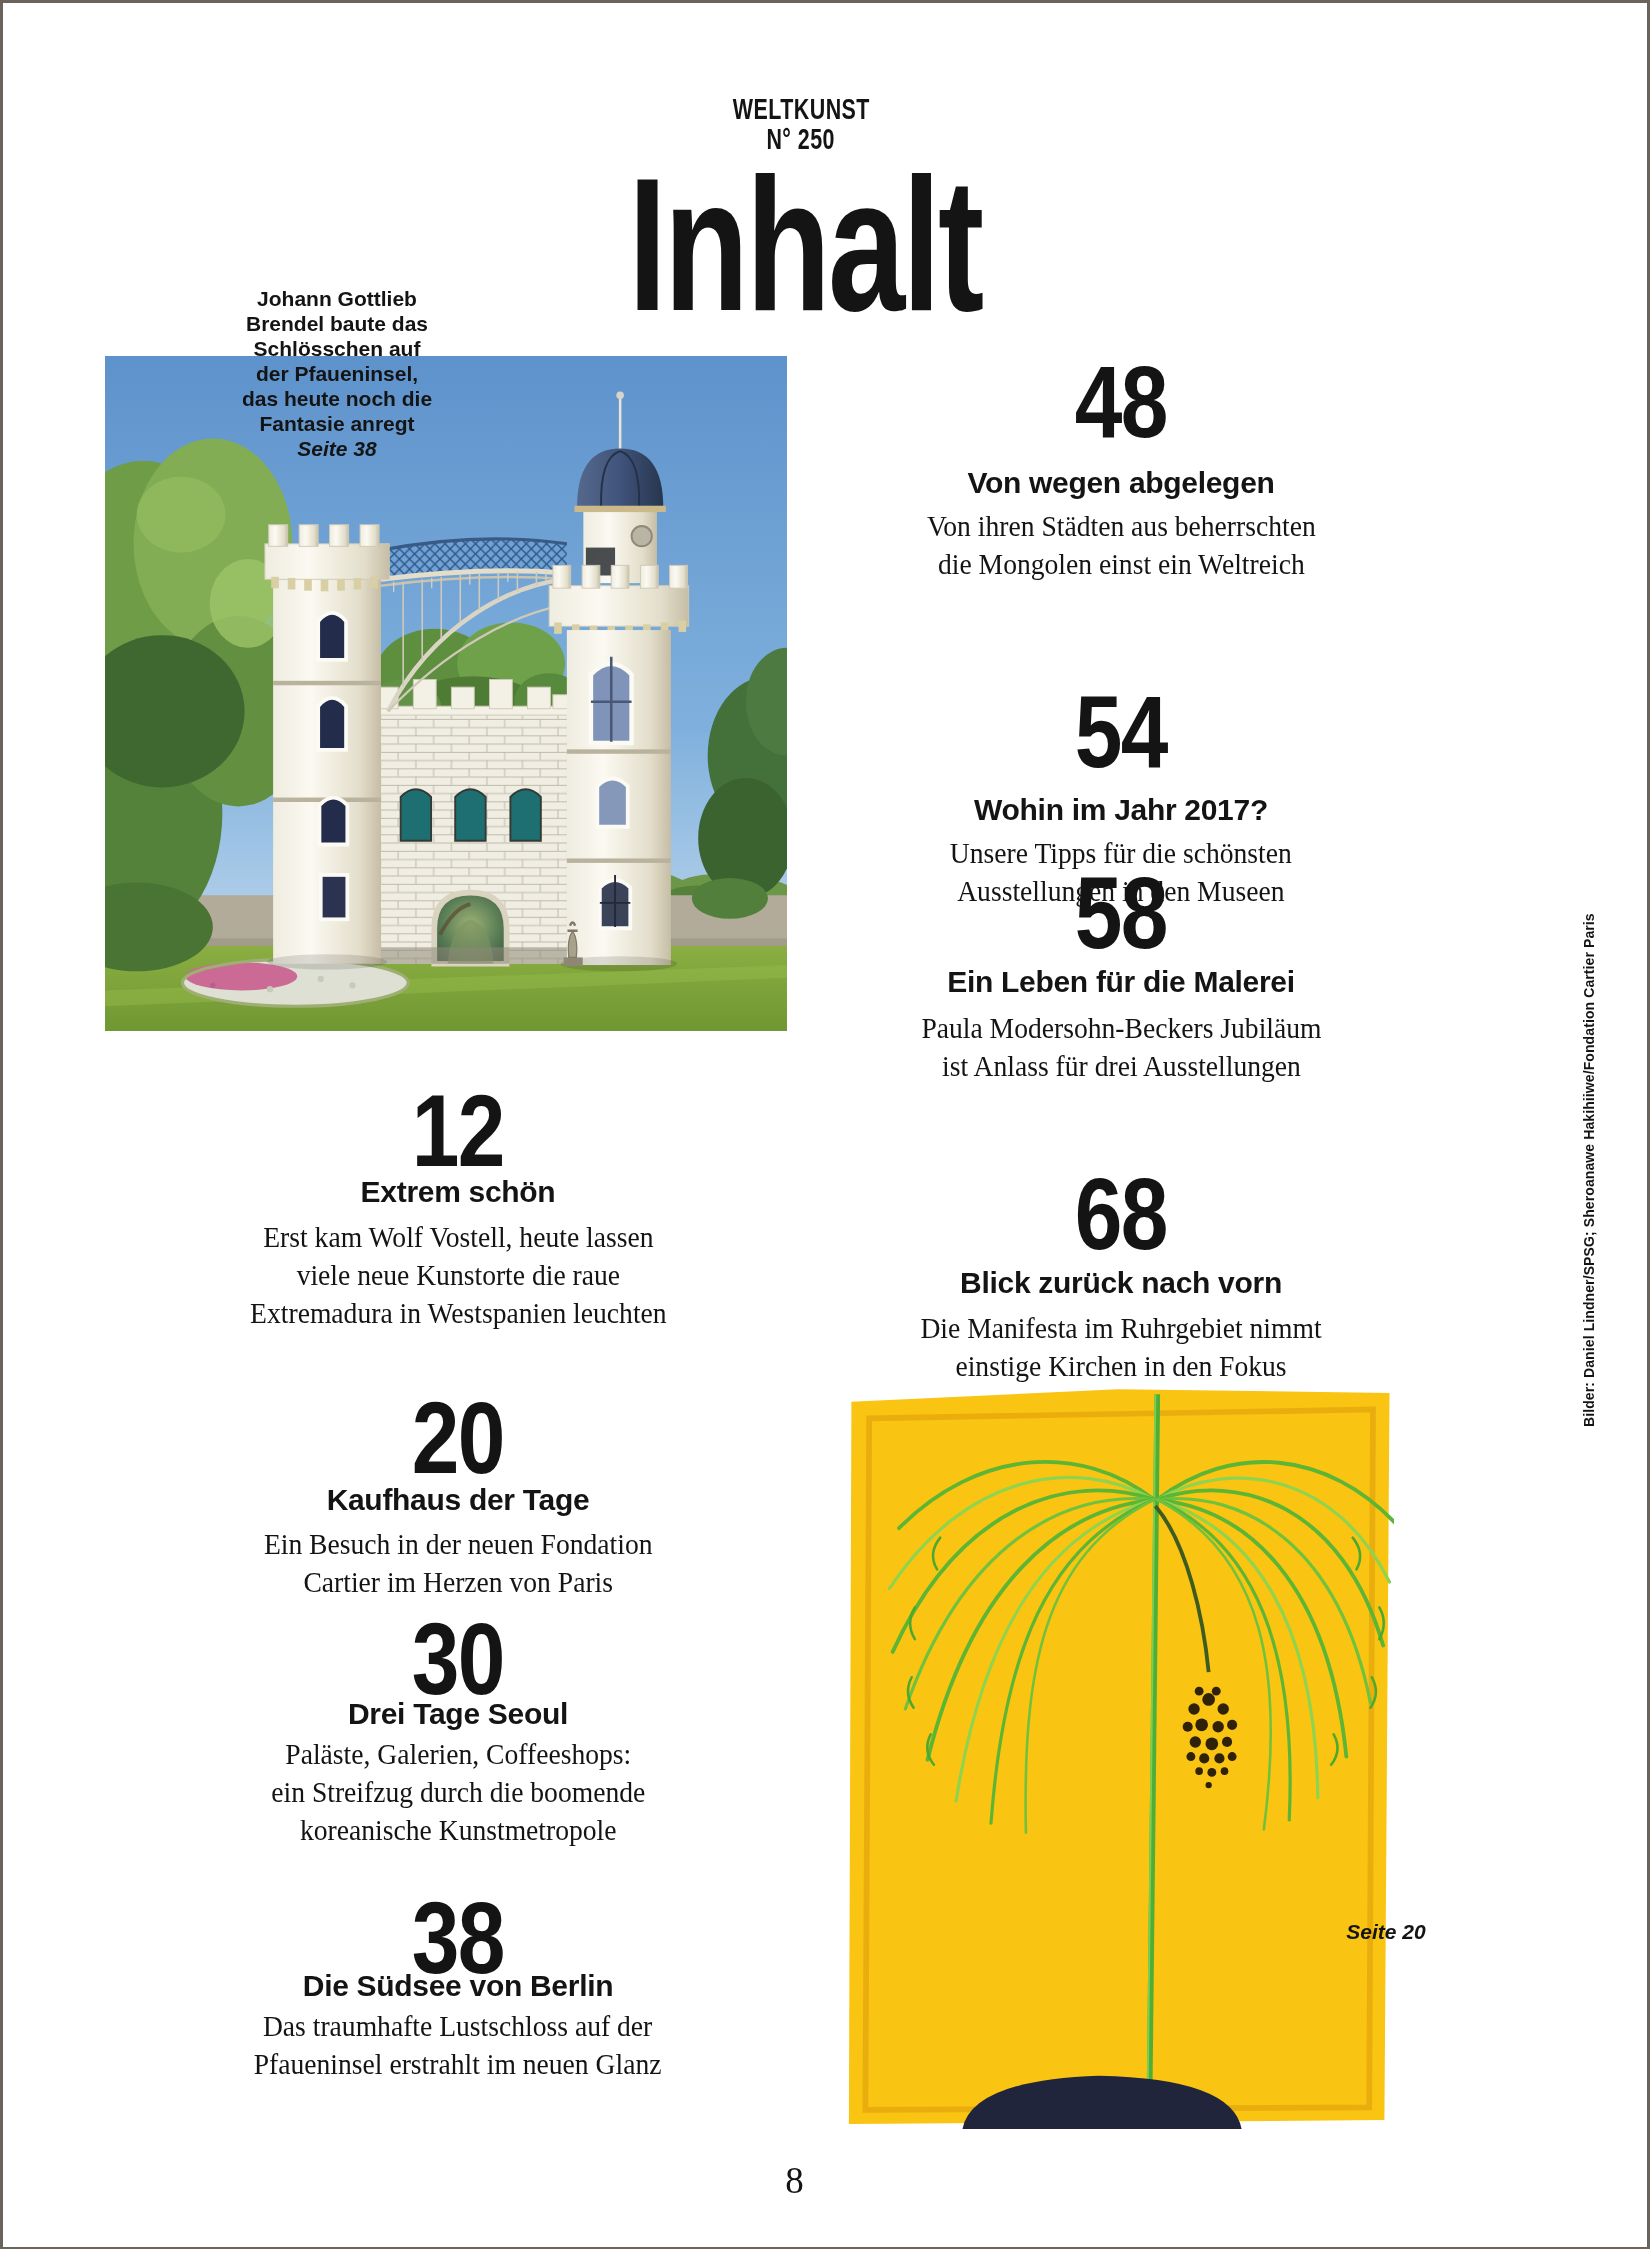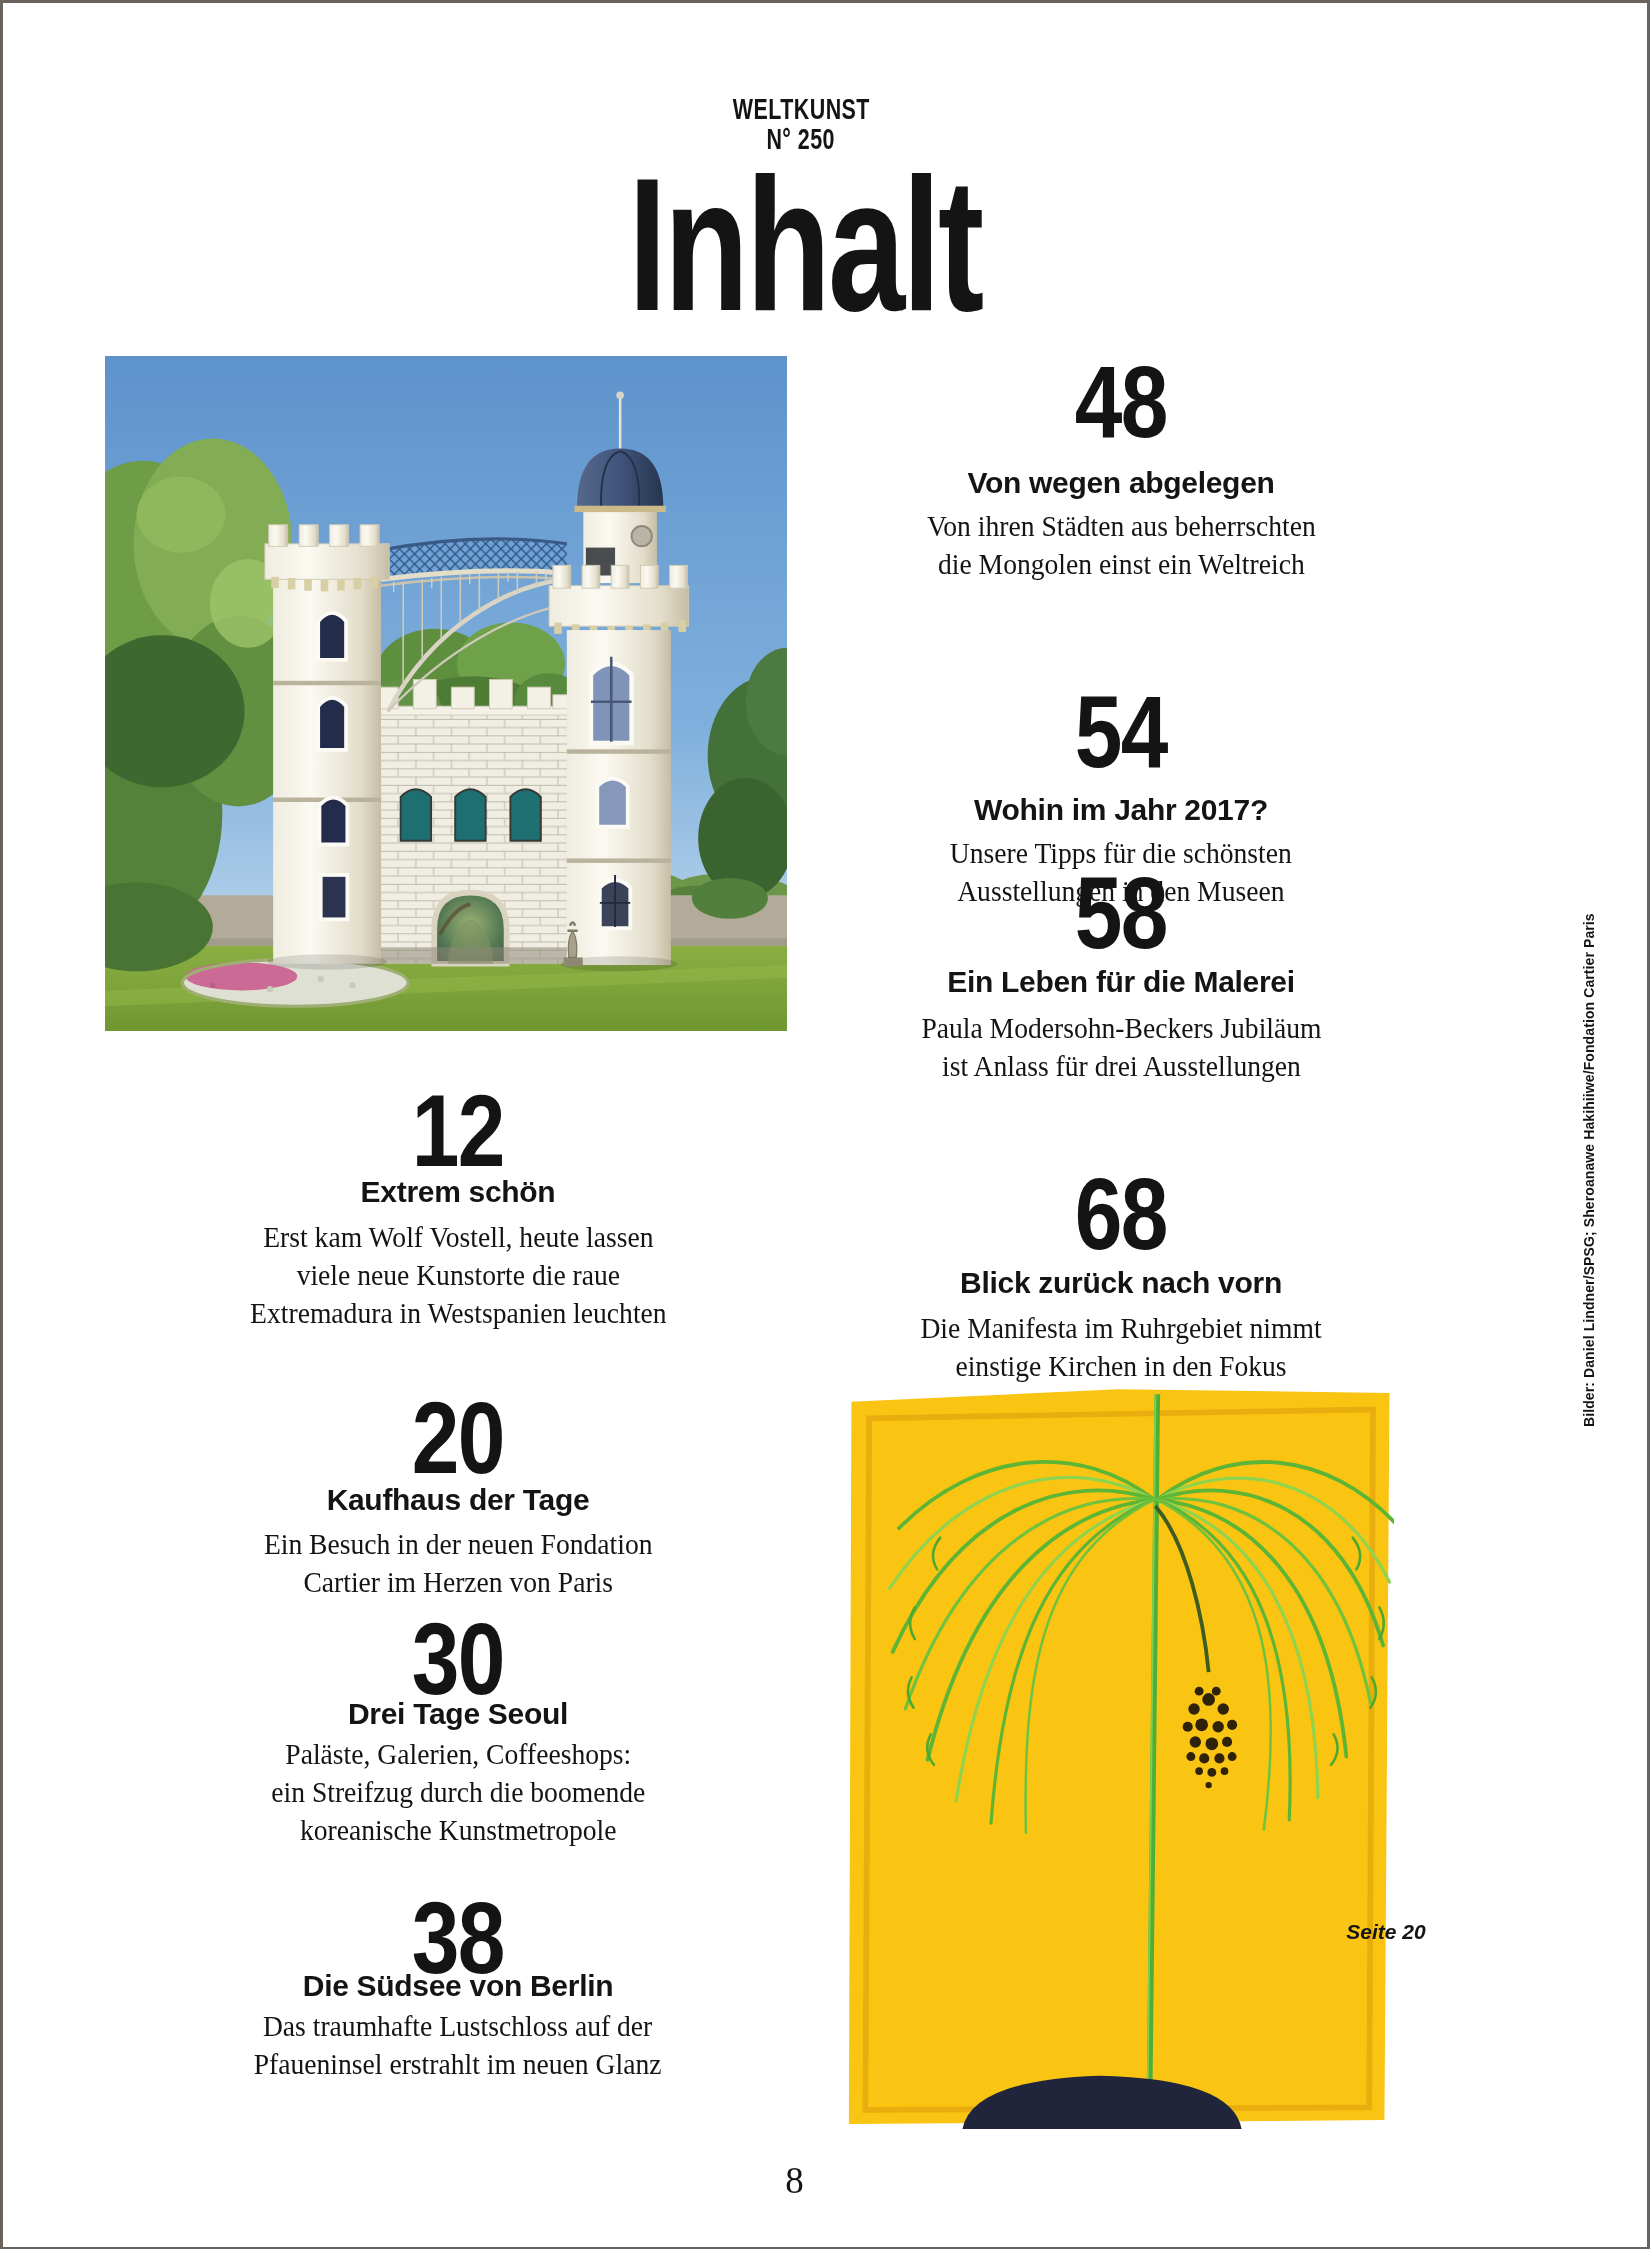--- a/index.html
+++ b/index.html
@@ -51,20 +51,29 @@
 
   <div class="abs ctr header-block">
     <div><span class="cx hdr-cx sans-b">WELTKUNST</span></div>
     <div><span class="cx hdr-cx sans-b">N° 250</span></div>
   </div>
 
   <div class="abs ctr inhalt sans-b">
     <span class="cx">Inhalt</span>
   </div>
 
+  <div class="abs ctr caption" style="left:207px;top:283px;width:254px;">
+    <span class="pre">Johann Gottlieb
+Brendel baute das
+Schlösschen auf
+der Pfaueninsel,
+das heute noch die
+Fantasie anregt</span><br>
+    <span class="pageref">Seite 38</span>
+  </div>
 
   <div class="abs photo">
     <svg width="682" height="675" viewBox="0 0 1075 1064">
       <defs>
         <linearGradient id="sky" x1="0" y1="0" x2="0" y2="1">
           <stop offset="0" stop-color="#5e92cb"></stop>
           <stop offset="0.55" stop-color="#7fb0dd"></stop>
           <stop offset="0.9" stop-color="#bdd6ec"></stop>
         </linearGradient>
         <linearGradient id="grassG" x1="0" y1="0" x2="0" y2="1">

